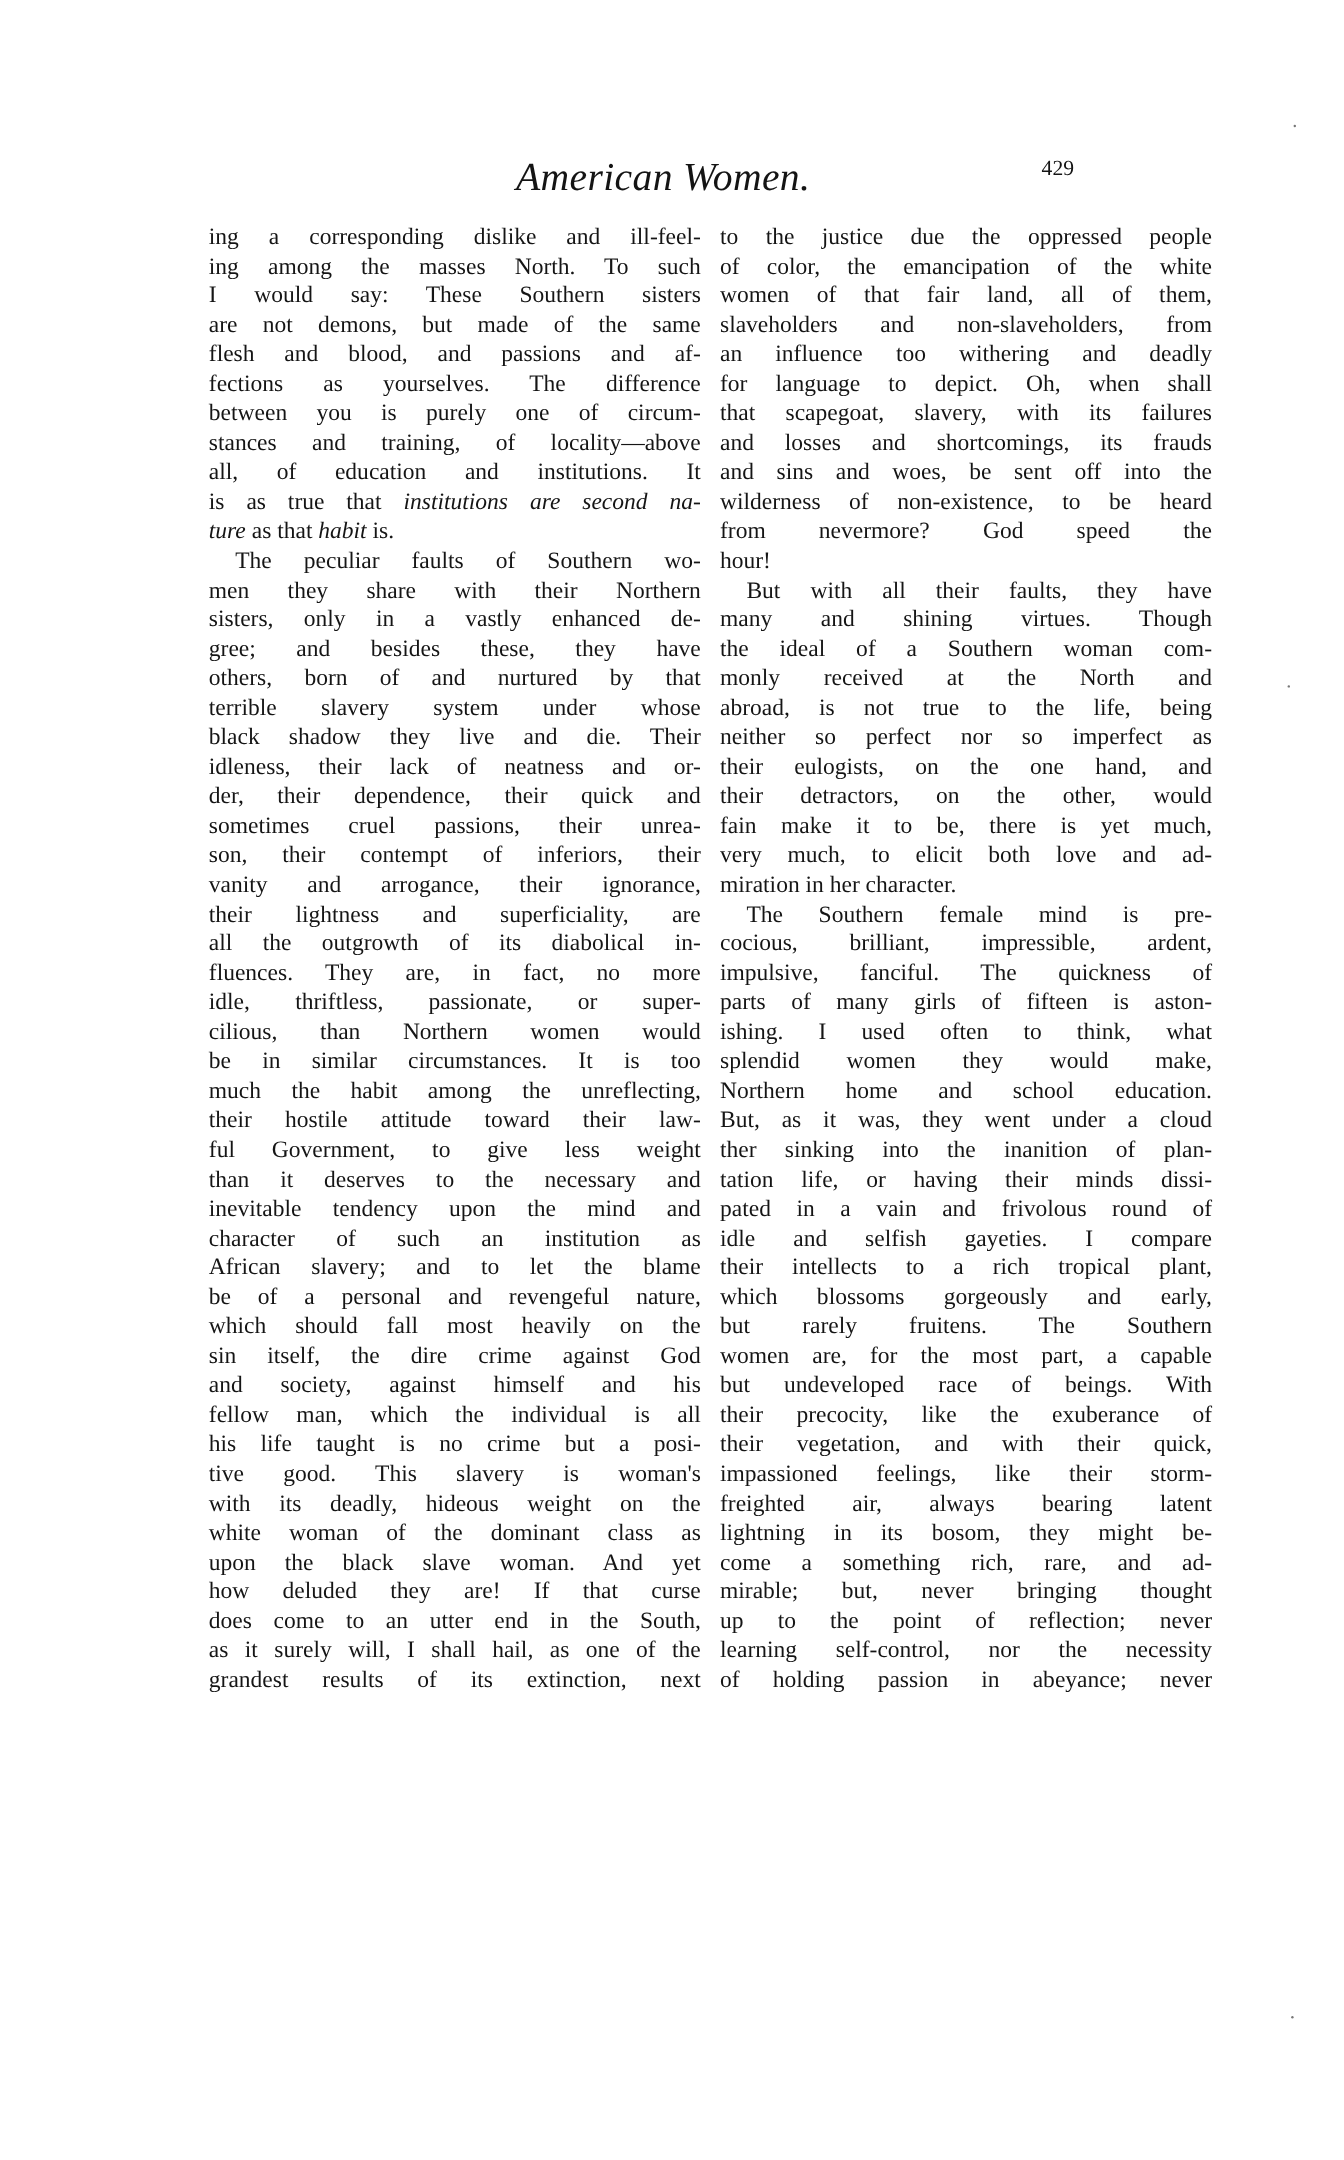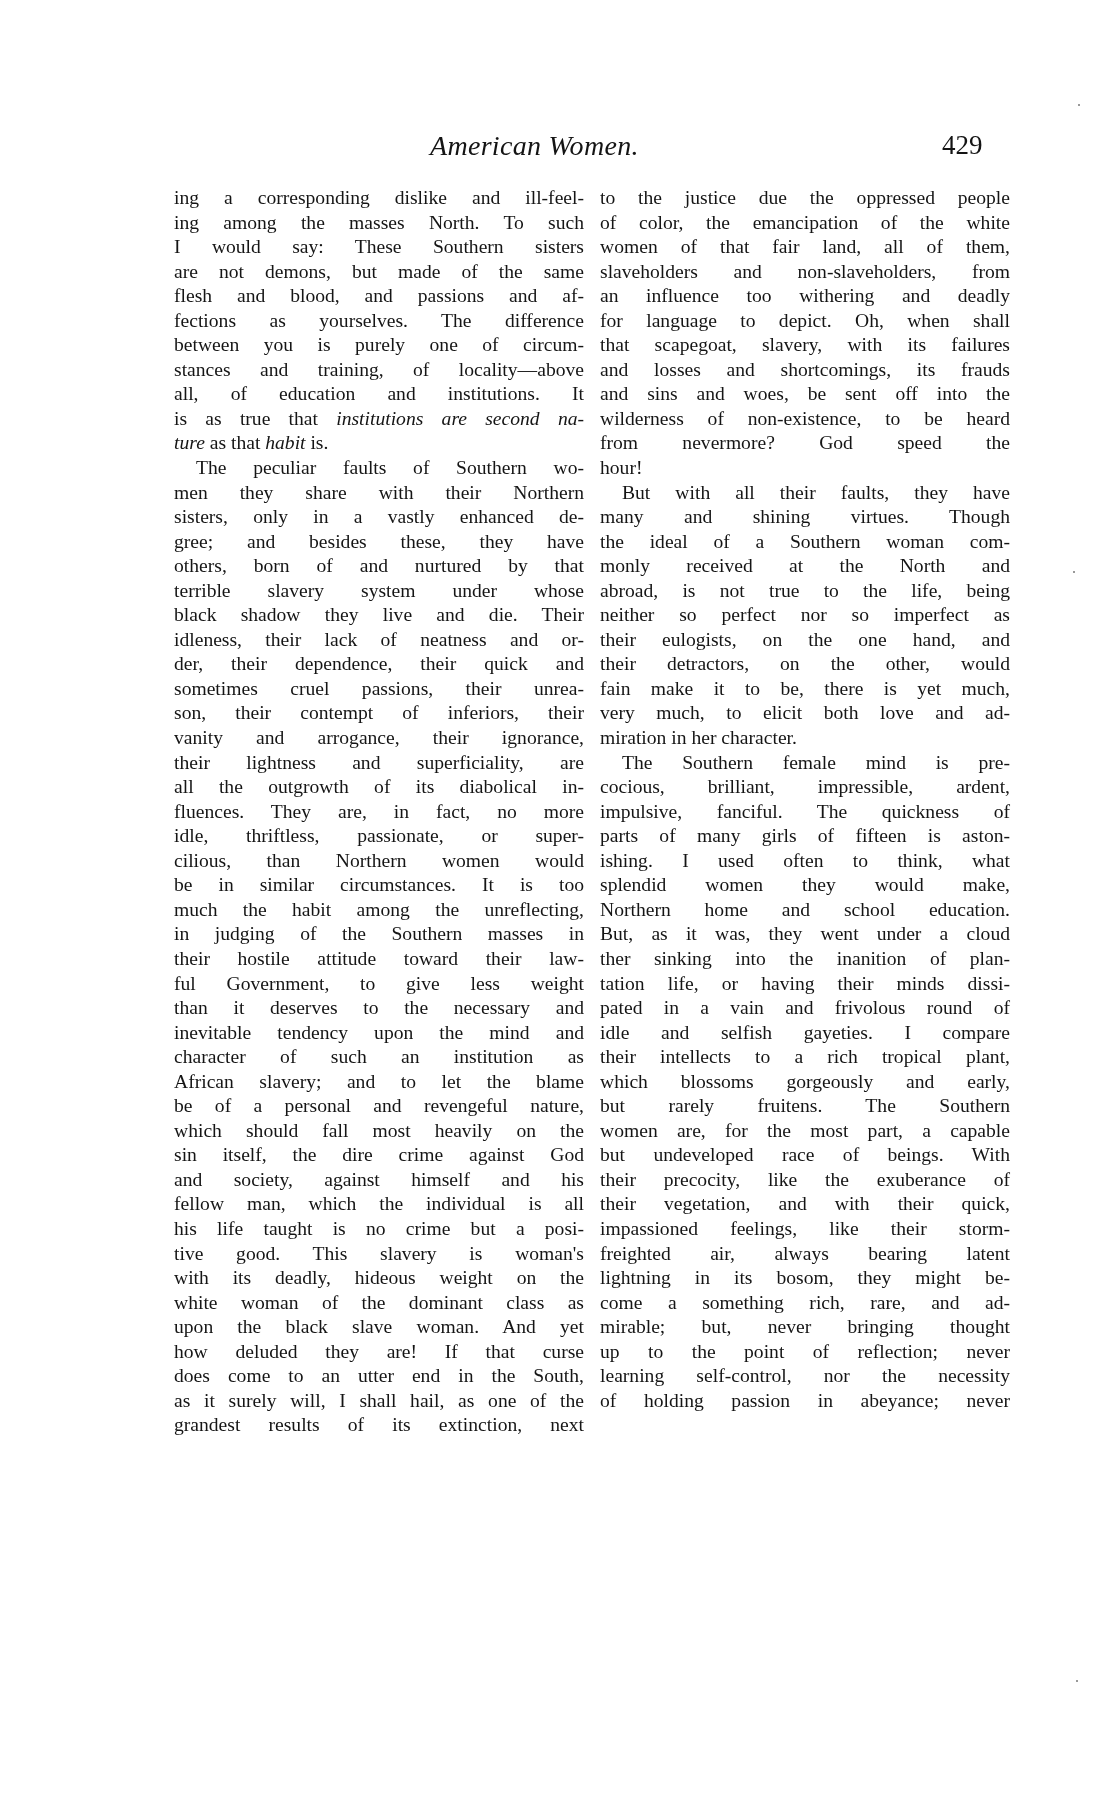--- a/index.html
+++ b/index.html
@@ -20,30 +20,30 @@
       left: 0; top: 0;
       width: 1120px; height: 1800px;
       background: #ffffff;
     }
     .running-head {
       position: absolute;
       top: 130px;
       left: 430px;
       font-family: "Liberation Serif", "DejaVu Serif", serif;
       font-style: italic;
-      font-size: 28px;
+      font-size: 33px;
       letter-spacing: 0.3px;
       color: #141414;
     }
     .page-number {
       position: absolute;
       top: 130px;
-      left: 942px;
+      left: 868px;
       font-family: "Liberation Serif", "DejaVu Serif", serif;
-      font-size: 27px;
+      font-size: 18px;
       color: #141414;
     }
     .column {
       position: absolute;
       top: 186px;
       width: 410px;
       font-family: "Liberation Serif", "DejaVu Serif", serif;
       font-size: 19.6px;
       line-height: 24.55px;
       color: #151515;
@@ -105,21 +105,20 @@
       <span class="line">sometimes cruel passions, their unrea-</span>
       <span class="line">son, their contempt of inferiors, their</span>
       <span class="line">vanity and arrogance, their ignorance,</span>
       <span class="line">their lightness and superficiality, are</span>
       <span class="line">all the outgrowth of its diabolical in-</span>
       <span class="line">fluences.  They are, in fact, no more</span>
       <span class="line">idle, thriftless, passionate, or super-</span>
       <span class="line">cilious, than Northern women would</span>
       <span class="line">be in similar circumstances.  It is too</span>
       <span class="line">much the habit among the unreflecting,</span>
-      <span class="line">in judging of the Southern masses in</span>
       <span class="line">their hostile attitude toward their law-</span>
       <span class="line">ful Government, to give less weight</span>
       <span class="line">than it deserves to the necessary and</span>
       <span class="line">inevitable tendency upon the mind and</span>
       <span class="line">character of such an institution as</span>
       <span class="line">African slavery;  and to let the blame</span>
       <span class="line">be of a personal and revengeful nature,</span>
       <span class="line">which should fall most heavily on the</span>
       <span class="line">sin itself, the dire crime against God</span>
       <span class="line">and society, against himself and his</span>

